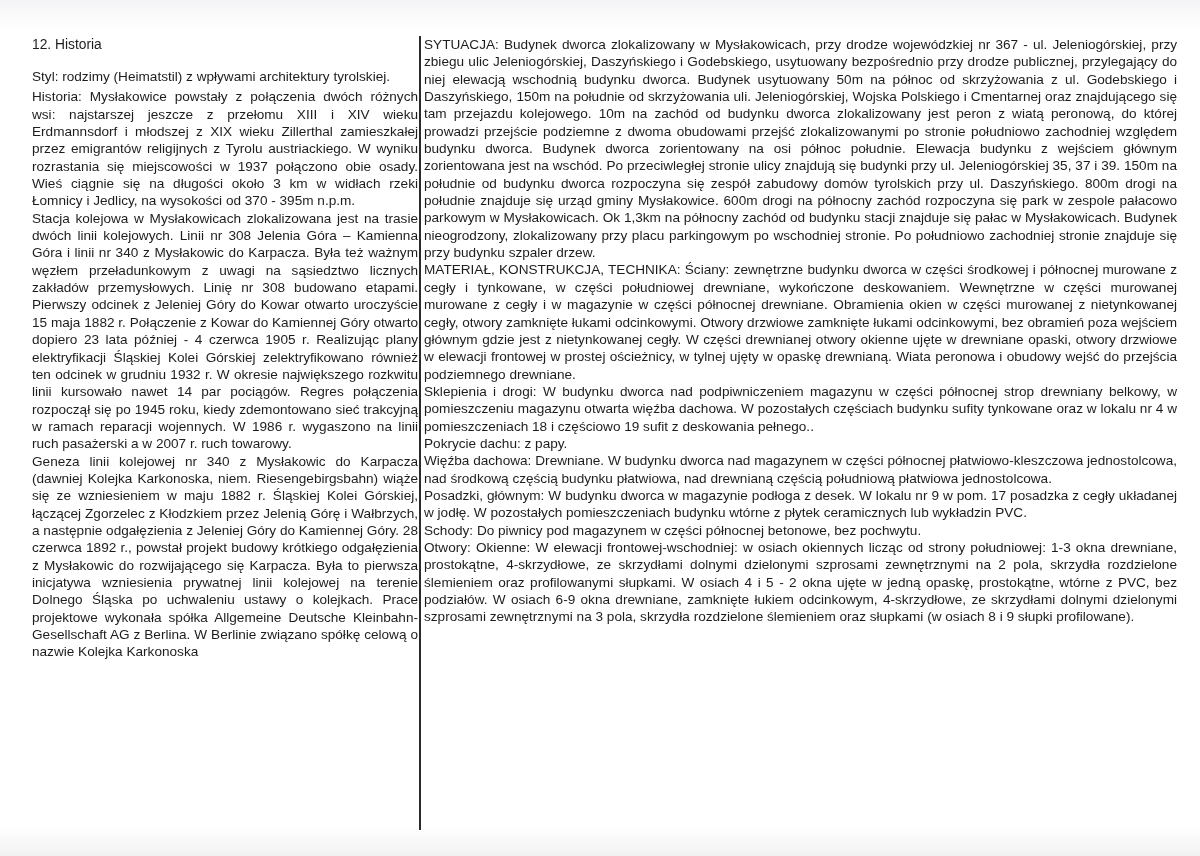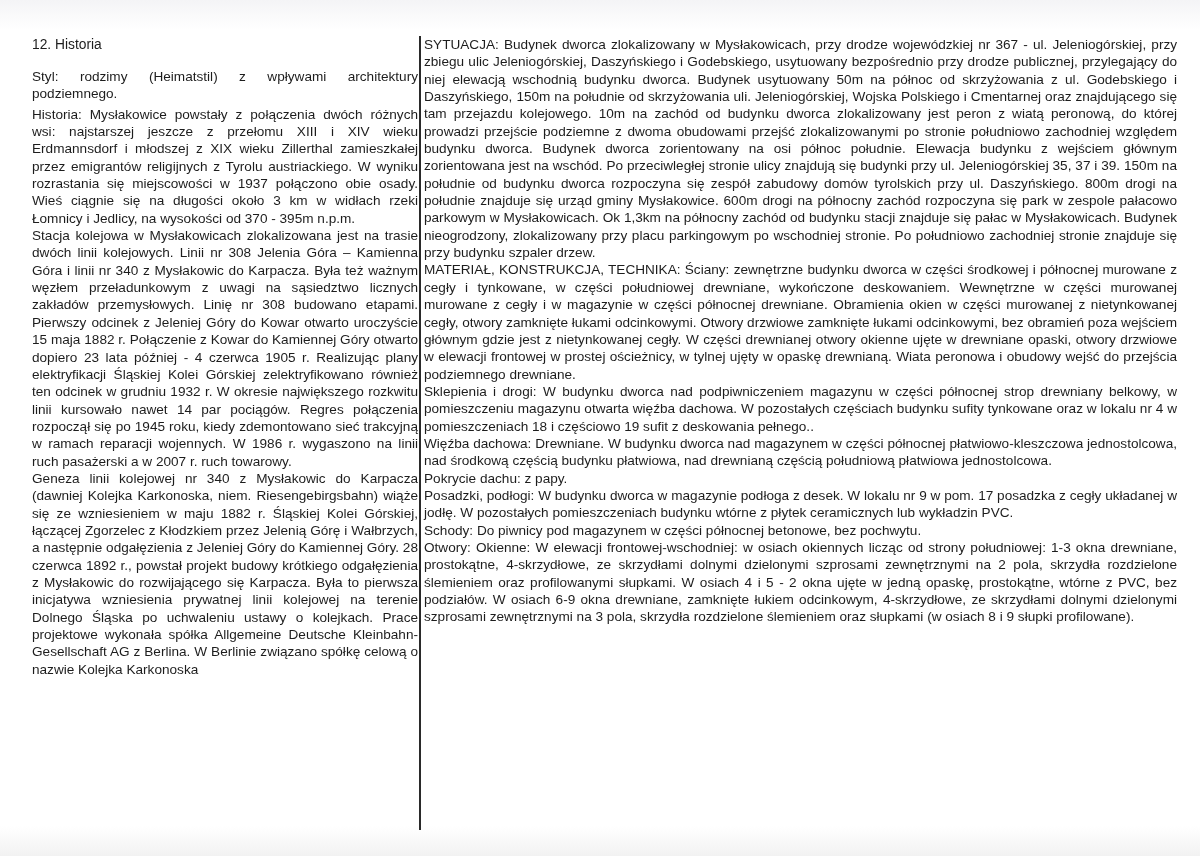--- a/index.html
+++ b/index.html
@@ -59,43 +59,43 @@
     }
   </style>
 </head>
 <body>
 
 <div class="page">
 
   <div class="col col-left">
     <div class="section-heading">12.  Historia</div>
 
-    <p class="para"><span class="label">Styl:</span><span> rodzimy (Heimatstil) z wpływami architektury podziemnego.</span></p>
+    <p class="para"><span class="label">Styl:</span><span> rodzimy (Heimatstil) z wpływami architektury tyrolskiej.</span></p>
 
     <p class="para tight"><span class="label">Historia:</span><span> Mysłakowice powstały z połączenia dwóch różnych wsi: najstarszej jeszcze z przełomu XIII i XIV wieku Erdmannsdorf i młodszej z XIX wieku Zillerthal zamieszkałej przez emigrantów religijnych z Tyrolu austriackiego. W wyniku rozrastania się miejscowości w 1937 połączono obie osady. Wieś ciągnie się na długości około 3 km w widłach rzeki Łomnicy i Jedlicy, na wysokości od 370 - 395m n.p.m.</span></p>
 
     <p class="para tight"><span>Stacja kolejowa w Mysłakowicach zlokalizowana jest na trasie dwóch linii kolejowych. Linii nr 308 Jelenia Góra – Kamienna Góra i linii nr 340 z Mysłakowic do Karpacza. Była też ważnym węzłem przeładunkowym z uwagi na sąsiedztwo licznych zakładów przemysłowych. Linię nr 308 budowano etapami. Pierwszy odcinek z Jeleniej Góry do Kowar otwarto uroczyście 15 maja 1882 r. Połączenie z Kowar do Kamiennej Góry otwarto dopiero 23 lata później - 4 czerwca 1905 r. Realizując plany elektryfikacji Śląskiej Kolei Górskiej zelektryfikowano również ten odcinek w grudniu 1932 r. W okresie największego rozkwitu linii kursowało nawet 14 par pociągów. Regres połączenia rozpoczął się po 1945 roku, kiedy zdemontowano sieć trakcyjną w ramach reparacji wojennych. W 1986 r. wygaszono na linii ruch pasażerski a w 2007 r. ruch towarowy.</span></p>
 
     <p class="para tight"><span>Geneza linii kolejowej nr 340 z Mysłakowic do Karpacza (dawniej Kolejka Karkonoska, niem. Riesengebirgsbahn) wiąże się ze wzniesieniem w maju 1882 r. Śląskiej Kolei Górskiej, łączącej Zgorzelec z Kłodzkiem przez Jelenią Górę i Wałbrzych, a następnie odgałęzienia z Jeleniej Góry do Kamiennej Góry. 28 czerwca 1892 r., powstał projekt budowy krótkiego odgałęzienia z Mysłakowic do rozwijającego się Karpacza. Była to pierwsza inicjatywa wzniesienia prywatnej linii kolejowej na terenie Dolnego Śląska po uchwaleniu ustawy o kolejkach. Prace projektowe wykonała spółka Allgemeine Deutsche Kleinbahn-Gesellschaft AG z Berlina. W Berlinie związano spółkę celową o nazwie Kolejka Karkonoska</span></p>
   </div>
 
   <div class="divider"></div>
 
   <div class="col col-right">
 
     <p class="para tight"><span class="label">SYTUACJA:</span><span> Budynek dworca zlokalizowany w Mysłakowicach, przy drodze wojewódzkiej nr 367 - ul. Jeleniogórskiej, przy zbiegu ulic Jeleniogórskiej, Daszyńskiego i Godebskiego, usytuowany bezpośrednio przy drodze publicznej, przylegający do niej elewacją wschodnią budynku dworca. Budynek usytuowany 50m na północ od skrzyżowania z ul. Godebskiego i Daszyńskiego, 150m na południe od skrzyżowania uli. Jeleniogórskiej, Wojska Polskiego i Cmentarnej oraz znajdującego się tam przejazdu kolejowego. 10m na zachód od budynku dworca zlokalizowany jest peron z wiatą peronową, do której prowadzi przejście podziemne z dwoma obudowami przejść zlokalizowanymi po stronie południowo zachodniej względem budynku dworca. Budynek dworca zorientowany na osi północ południe. Elewacja budynku z wejściem głównym zorientowana jest na wschód. Po przeciwległej stronie ulicy znajdują się budynki przy ul. Jeleniogórskiej 35, 37 i 39. 150m na południe od budynku dworca rozpoczyna się zespół zabudowy domów tyrolskich przy ul. Daszyńskiego. 800m drogi na południe znajduje się urząd gminy Mysłakowice. 600m drogi na północny zachód rozpoczyna się park w zespole pałacowo parkowym w Mysłakowicach. Ok 1,3km na północny zachód od budynku stacji znajduje się pałac w Mysłakowicach. Budynek nieogrodzony, zlokalizowany przy placu parkingowym po wschodniej stronie. Po południowo zachodniej stronie znajduje się przy budynku szpaler drzew.</span></p>
 
     <p class="para tight"><span class="label">MATERIAŁ, KONSTRUKCJA, TECHNIKA: Ściany:</span><span>  zewnętrzne budynku dworca w części środkowej i północnej murowane z cegły i tynkowane, w części południowej drewniane, wykończone deskowaniem. Wewnętrzne w części murowanej murowane z cegły i w magazynie w części północnej drewniane. Obramienia okien w części murowanej z nietynkowanej cegły, otwory zamknięte łukami odcinkowymi. Otwory drzwiowe zamknięte łukami odcinkowymi, bez obramień poza wejściem głównym gdzie jest z nietynkowanej cegły. W części drewnianej otwory okienne ujęte w drewniane opaski, otwory drzwiowe w elewacji frontowej w prostej ościeżnicy, w tylnej ujęty w opaskę drewnianą. Wiata peronowa i obudowy wejść do przejścia podziemnego drewniane.</span></p>
 
     <p class="para tight"><span class="label">Sklepienia i drogi:</span><span> W budynku dworca nad podpiwniczeniem magazynu w części północnej strop drewniany belkowy, w pomieszczeniu magazynu otwarta więźba dachowa. W pozostałych częściach budynku sufity tynkowane oraz w lokalu nr 4 w pomieszczeniach 18 i częściowo 19 sufit z deskowania pełnego..</span></p>
 
+    <p class="para tight"><span class="label">Pokrycie dachu:</span><span> z papy.</span></p>
+
     <p class="para tight"><span class="label">Więźba dachowa:</span><span> Drewniane. W budynku dworca nad magazynem w części północnej płatwiowo-kleszczowa jednostolcowa, nad środkową częścią budynku płatwiowa, nad drewnianą częścią południową płatwiowa jednostolcowa.</span></p>
 
-    <p class="para tight"><span class="label">Pokrycie dachu:</span><span> z papy.</span></p>
-
-    <p class="para tight"><span class="label">Posadzki, podłogi:</span><span> W budynku dworca w magazynie podłoga z desek. W lokalu nr 9 w pom. 17 posadzka z cegły układanej w jodłę. W pozostałych pomieszczeniach budynku wtórne z płytek ceramicznych lub wykładzin PVC.</span></p>
+    <p class="para tight"><span class="label">Posadzki, głównym:</span><span> W budynku dworca w magazynie podłoga z desek. W lokalu nr 9 w pom. 17 posadzka z cegły układanej w jodłę. W pozostałych pomieszczeniach budynku wtórne z płytek ceramicznych lub wykładzin PVC.</span></p>
 
     <p class="para tight"><span class="label">Schody:</span><span> Do piwnicy pod magazynem w części północnej betonowe, bez pochwytu.</span></p>
 
     <p class="para tight"><span class="label">Otwory: Okienne:</span><span> W elewacji frontowej-wschodniej: w osiach okiennych licząc od strony południowej: 1-3 okna drewniane, prostokątne, 4-skrzydłowe, ze skrzydłami dolnymi dzielonymi szprosami zewnętrznymi na 2 pola, skrzydła rozdzielone ślemieniem oraz profilowanymi słupkami. W osiach 4 i 5 - 2 okna ujęte w jedną opaskę, prostokątne, wtórne z PVC, bez podziałów. W osiach 6-9 okna drewniane, zamknięte łukiem odcinkowym, 4-skrzydłowe, ze skrzydłami dolnymi dzielonymi szprosami zewnętrznymi na 3 pola, skrzydła rozdzielone ślemieniem oraz słupkami (w osiach 8 i 9 słupki profilowane).</span></p>
   </div>
 
 </div>
 
 </body></html>

